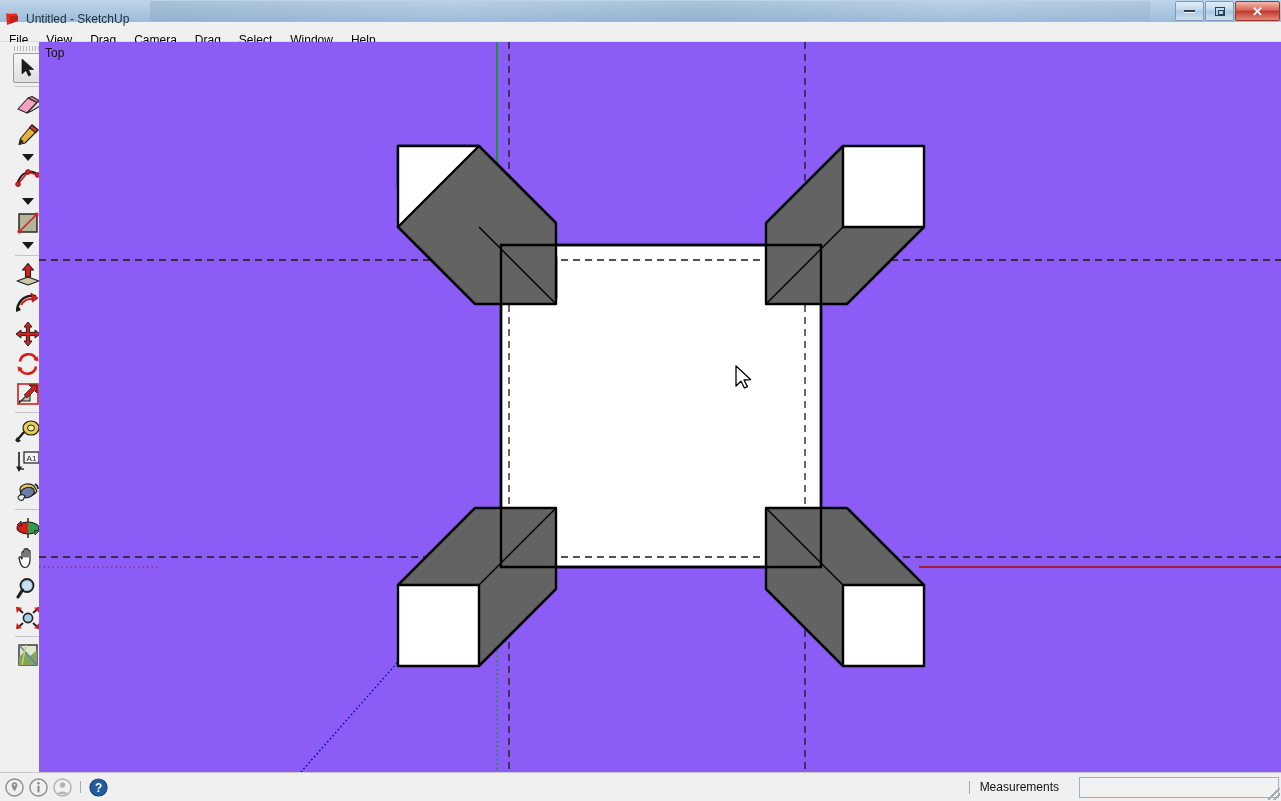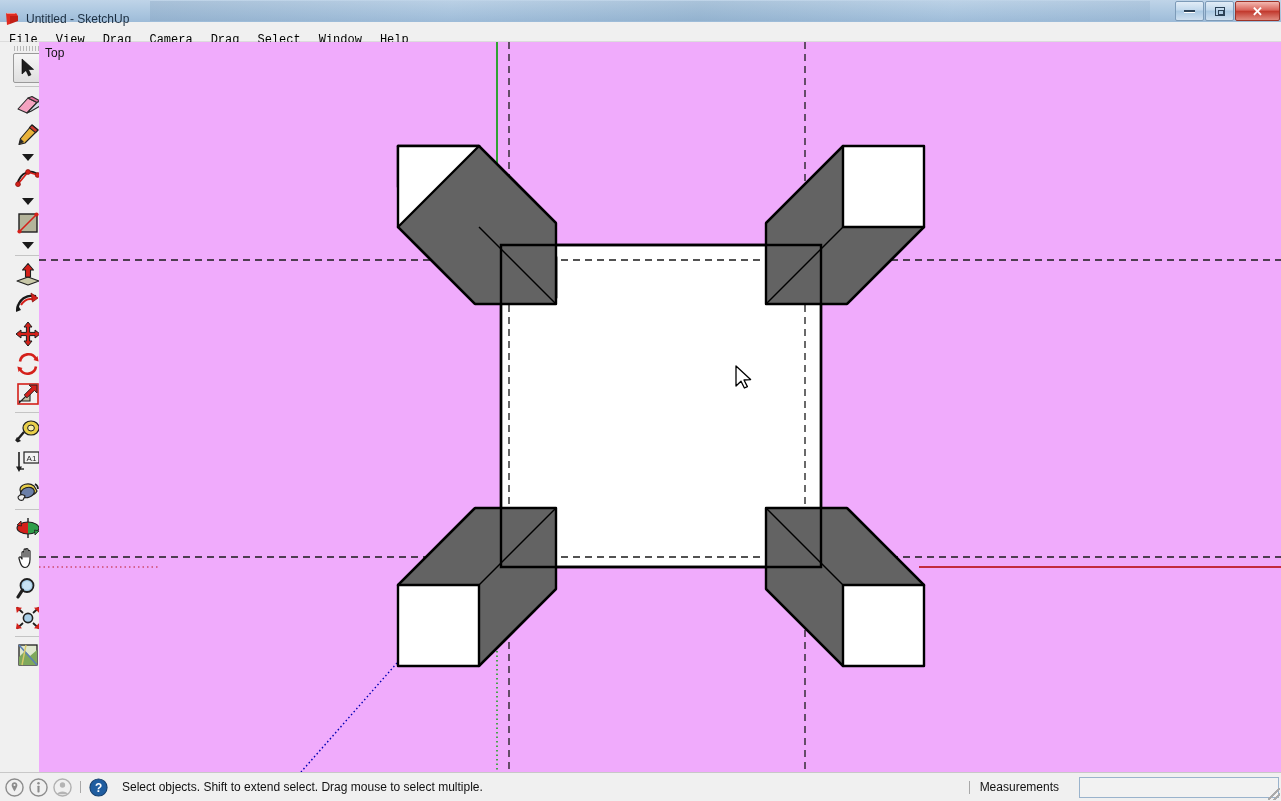--- a/index.html
+++ b/index.html
@@ -73,21 +73,21 @@
     position: absolute; left: 0; top: 22px;
     width: 1281px; height: 20px;
     background: #f0f0f0;
     display: flex; align-items: center;
     border-bottom: 1px solid #dcdcdc;
   }
   .menu-item {
     padding: 8px 9px; height: 20px;
     line-height: 20px;
     font-size: 12px; color: #000;
-    cursor: default; white-space: nowrap; font-family: Liberation Mono, monospace;
+    cursor: default; white-space: nowrap;
   }
 
   
   .toolbar {
     position: absolute; left: 0; top: 42px;
     width: 56px; height: 730px;
     background: #f0f0f0;
     border-right: 1px solid #b4b4b4;
     padding-top: 4px;
   }
@@ -114,21 +114,21 @@
     width: 0; height: 0;
     border-left: 6px solid transparent;
     border-right: 6px solid transparent;
     border-top: 7px solid #1a1a1a;
   }
 
   
   .viewport {
     position: absolute; left: 39px; top: 42px;
     width: 1242px; height: 730px;
-    background: #f0abfc;
+    background: #8b5cf6;
     overflow: hidden;
   }
   .view-label {
     position: absolute; left: 6px; top: 4px;
     font-size: 12px; color: #111;
     z-index: 5;
   }
   .viewport svg { position: absolute; left: 0; top: 0; display: block; }
 
   
@@ -483,21 +483,20 @@
         <circle cx="10" cy="7.4" r="2.8" fill="#b4b4b4"></circle>
         <path d="M4.4 17.2 C5.2 13.2 14.8 13.2 15.6 17.2 Z" fill="#b4b4b4"></path>
       </svg>
       <span class="vdiv"></span>
       <svg class="sicon" viewBox="0 0 20 20">
         <circle cx="10" cy="10" r="9" fill="#1f5da0" stroke="#16406f" stroke-width="1.2"></circle>
         <text x="10" y="14.6" font-family="Liberation Sans, sans-serif" font-size="12.5" font-weight="bold" text-anchor="middle" fill="#ffffff">?</text>
       </svg>
     </div>
 
-    <span class="status-text">Select objects. Shift to extend select. Drag mouse to select multiple.</span>
 
     <div class="meas-wrap">
       <span class="meas-div"></span>
       <span class="meas-label">Measurements</span>
       <input class="meas-input" type="text" value="" style="">
     </div>
 
     <span class="corner-grip"></span>
   </div>
 

